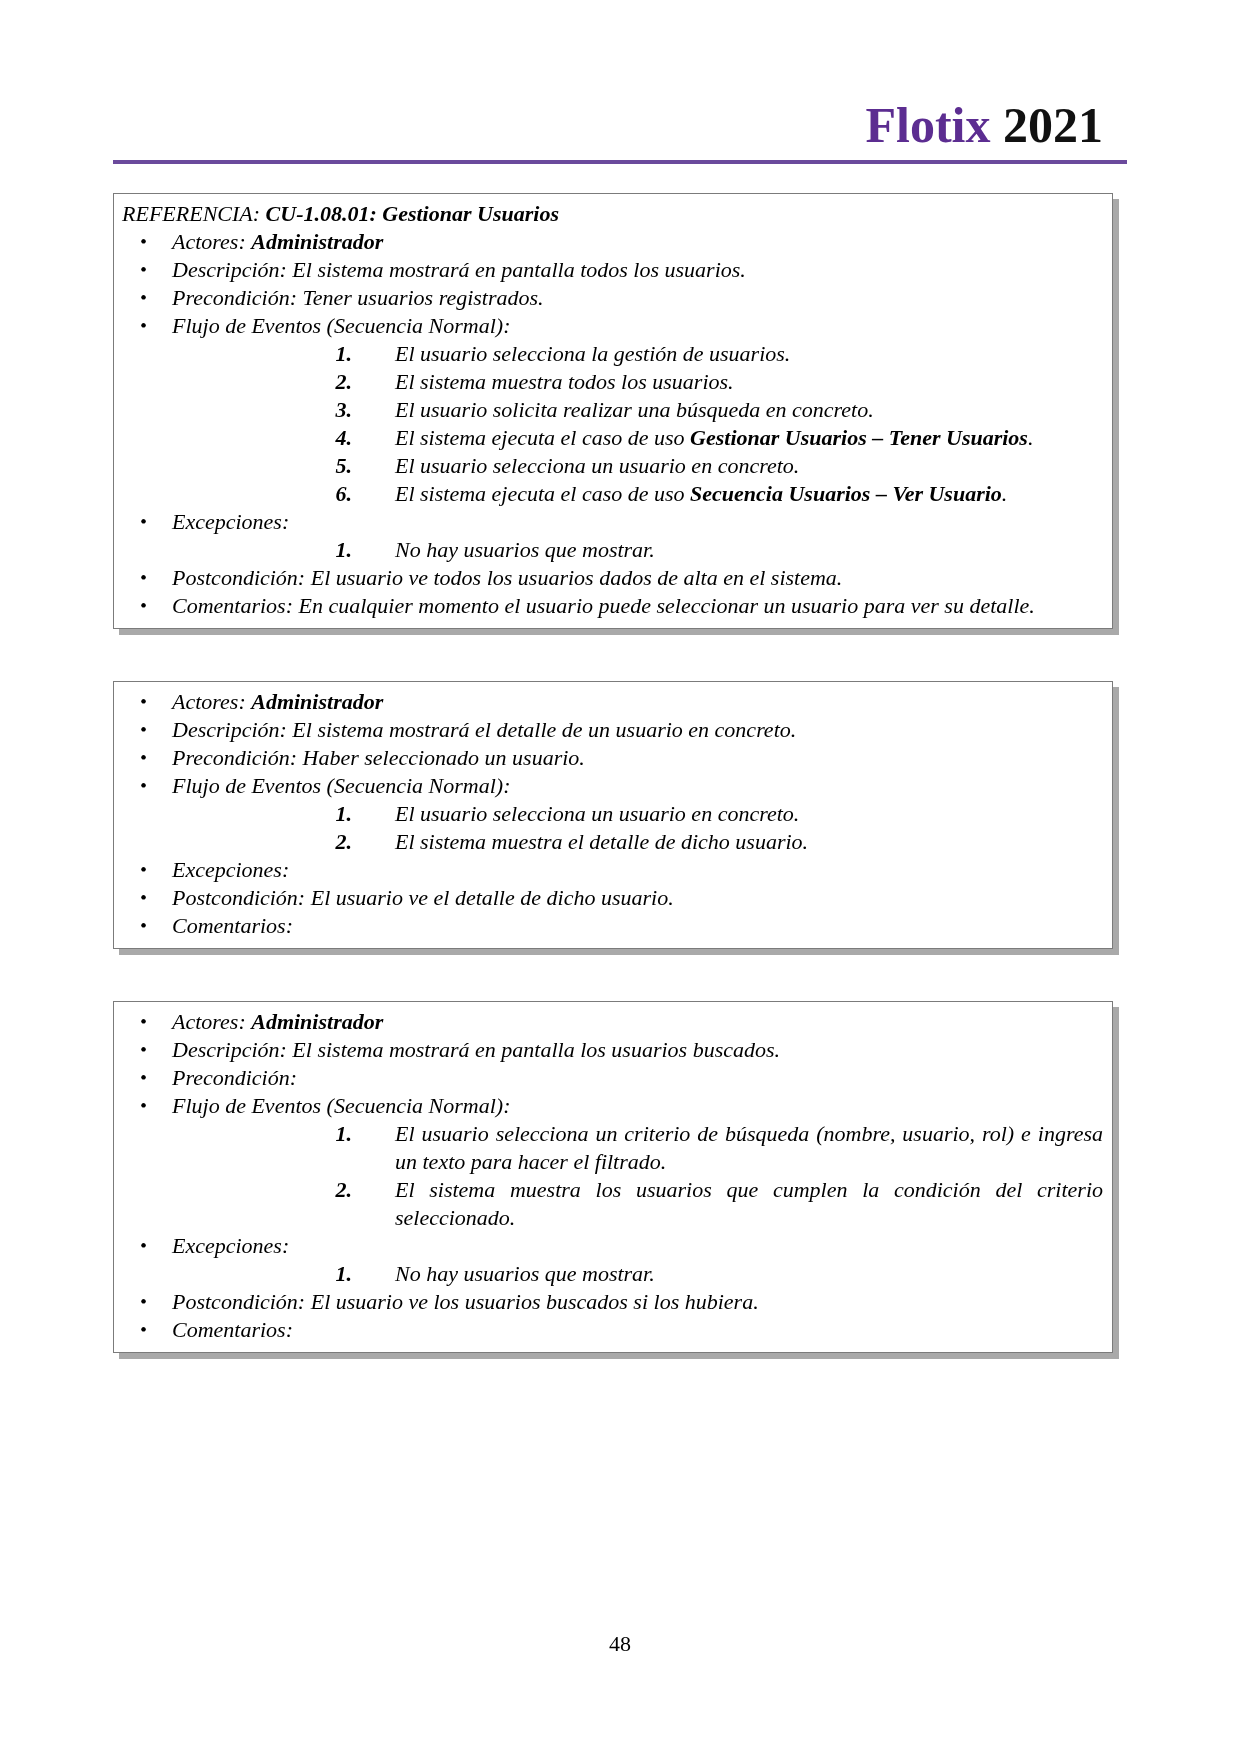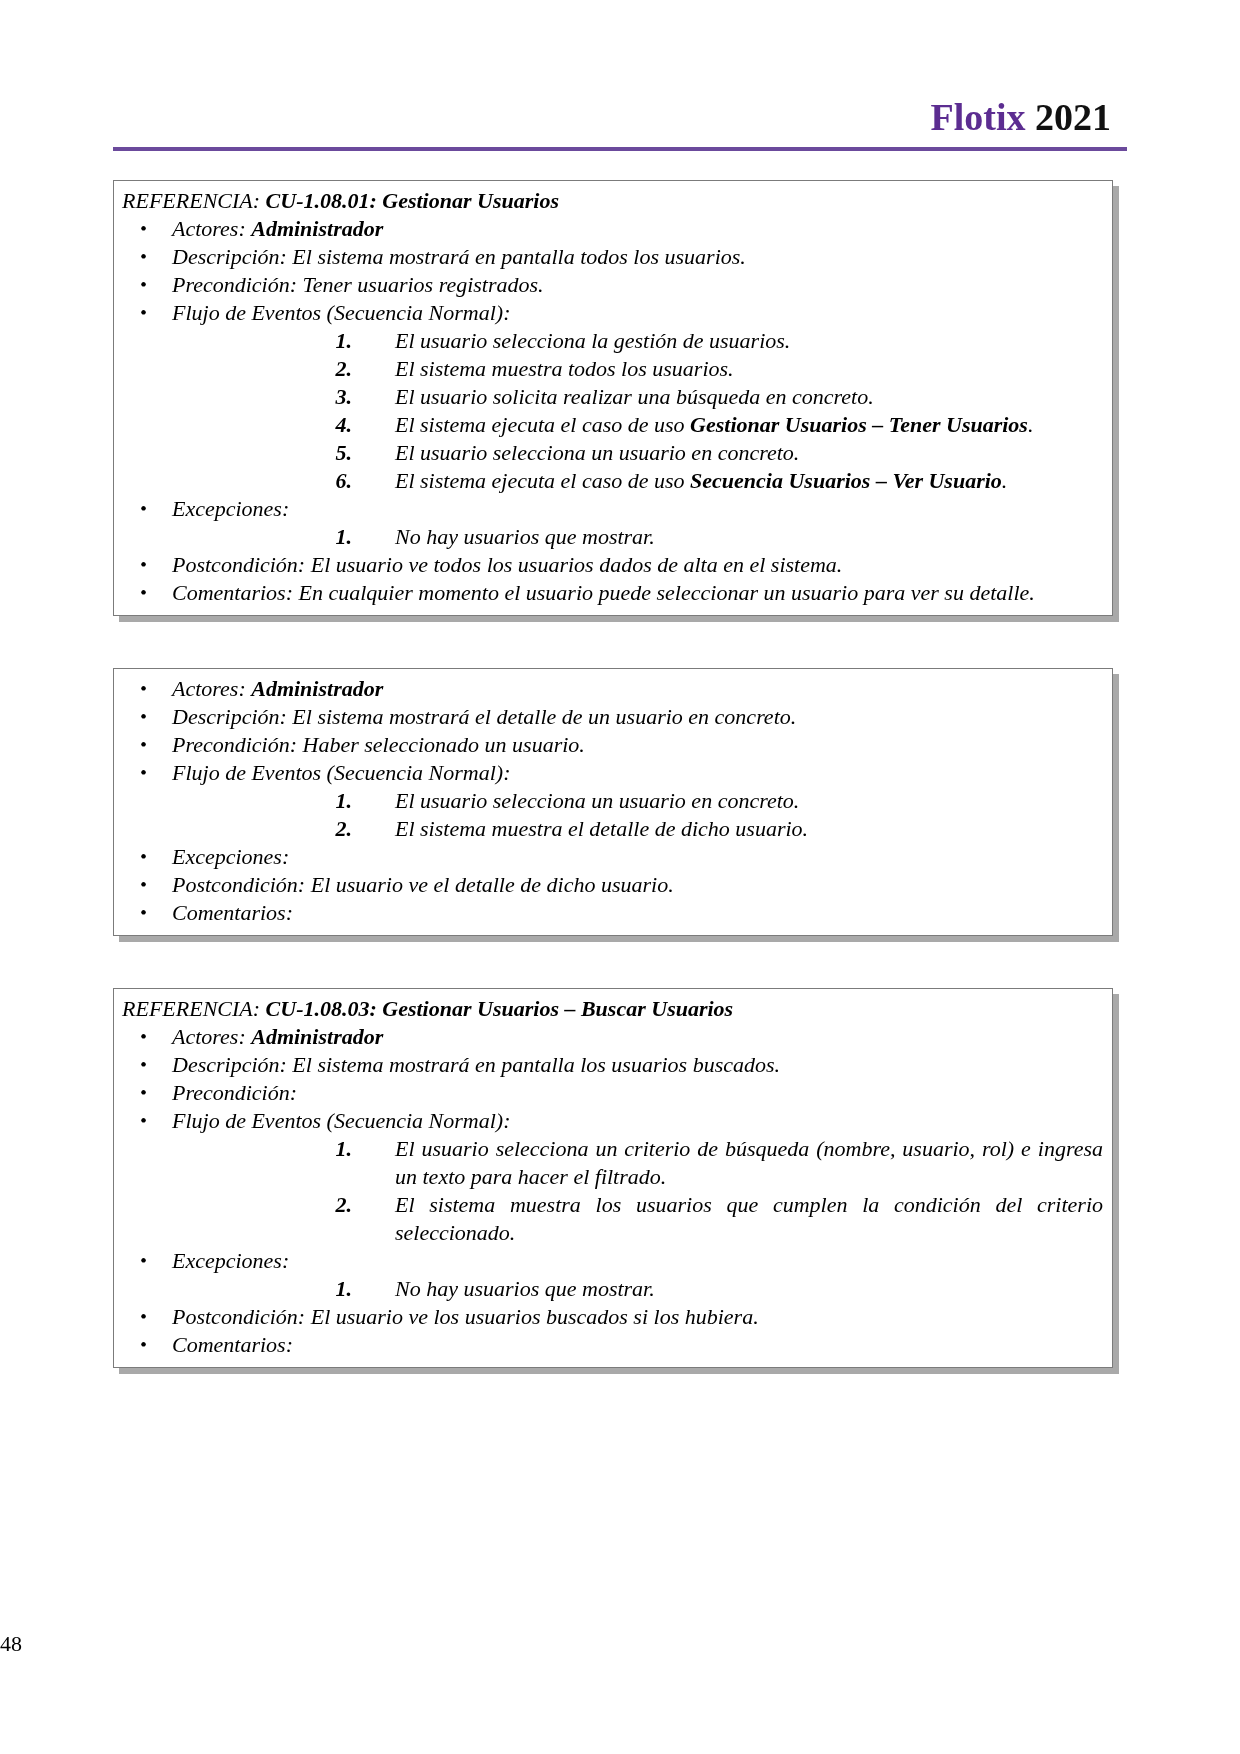--- a/index.html
+++ b/index.html
@@ -13,22 +13,22 @@
   body{
     width:1240px;height:1754px;position:relative;
     font-family:"Liberation Serif","DejaVu Serif",serif;
     color:#000;
   }
   .page{position:relative;width:1240px;height:1754px;overflow:hidden;}
 
   
   .header{margin:0 113px;width:1014px;}
   .title{
-    margin:8px;padding:90px 8px 0 0;
-    text-align:right;font-size:38px;line-height:38px;font-weight:bold;
+    margin:16px;padding:90px 8px 0 0;
+    text-align:right;font-size:50px;line-height:38px;font-weight:bold;
   }
   .title .brand{color:var(--brand);}
   .title .year{color:#111;}
   .rule{
     margin-top:11px;height:3px;
     border-top:3px solid var(--rule);
     border-bottom:1px solid var(--rule);
   }
 
   
@@ -53,21 +53,21 @@
   .uc-item.numbered{margin-left:273px;}
   .step-number{
     position:absolute;left:-84px;top:0;width:41px;
     text-align:right;font-weight:bold;
   }
   .inline-bold{font-weight:bold;margin-top:36px;}
 
   
   .footer{
     position:absolute;left:0;top:1630px;width:1240px;
-    text-align:left;font-size:22px;line-height:28px;
+    text-align:center;font-size:22px;line-height:28px;
   }
 </style>
 </head>
 <body>
 
 <div class="page">
 
   <header class="header">
     <h1 class="title"><span class="brand">Flotix</span> <span class="year">2021</span></h1>
     <div class="rule"></div>
@@ -96,21 +96,20 @@
         <div class="uc-item bulleted"><span class="bullet-glyph">•</span>Descripción: El sistema mostrará el detalle de un usuario en concreto.</div>
         <div class="uc-item bulleted"><span class="bullet-glyph">•</span>Precondición: Haber seleccionado un usuario.</div>
         <div class="uc-item bulleted"><span class="bullet-glyph">•</span>Flujo de Eventos (Secuencia Normal):</div>
         <div class="uc-item numbered"><span class="step-number">1.</span>El usuario selecciona un usuario en concreto.</div>
         <div class="uc-item numbered"><span class="step-number">2.</span>El sistema muestra el detalle de dicho usuario.</div>
         <div class="uc-item bulleted"><span class="bullet-glyph">•</span>Excepciones:</div>
         <div class="uc-item bulleted"><span class="bullet-glyph">•</span>Postcondición: El usuario ve el detalle de dicho usuario.</div>
         <div class="uc-item bulleted"><span class="bullet-glyph">•</span>Comentarios:</div>
       </section>
     <section class="uc-box">
-        <div class="uc-title"><span>REFERENCIA: </span><span class="ref-bold">CU-1.08.03: Gestionar Usuarios – Buscar Usuarios</span></div>
         <div class="uc-item bulleted"><span class="bullet-glyph">•</span>Actores: <span class="inline-bold">Administrador</span></div>
         <div class="uc-item bulleted"><span class="bullet-glyph">•</span>Descripción: El sistema mostrará en pantalla los usuarios buscados.</div>
         <div class="uc-item bulleted"><span class="bullet-glyph">•</span>Precondición:</div>
         <div class="uc-item bulleted"><span class="bullet-glyph">•</span>Flujo de Eventos (Secuencia Normal):</div>
         <div class="uc-item numbered"><span class="step-number">1.</span>El usuario selecciona un criterio de búsqueda (nombre, usuario, rol) e ingresa un texto para hacer el filtrado.</div>
         <div class="uc-item numbered"><span class="step-number">2.</span>El sistema muestra los usuarios que cumplen la condición del criterio seleccionado.</div>
         <div class="uc-item bulleted"><span class="bullet-glyph">•</span>Excepciones:</div>
         <div class="uc-item numbered"><span class="step-number">1.</span>No hay usuarios que mostrar.</div>
         <div class="uc-item bulleted"><span class="bullet-glyph">•</span>Postcondición: El usuario ve los usuarios buscados si los hubiera.</div>
         <div class="uc-item bulleted"><span class="bullet-glyph">•</span>Comentarios:</div>

